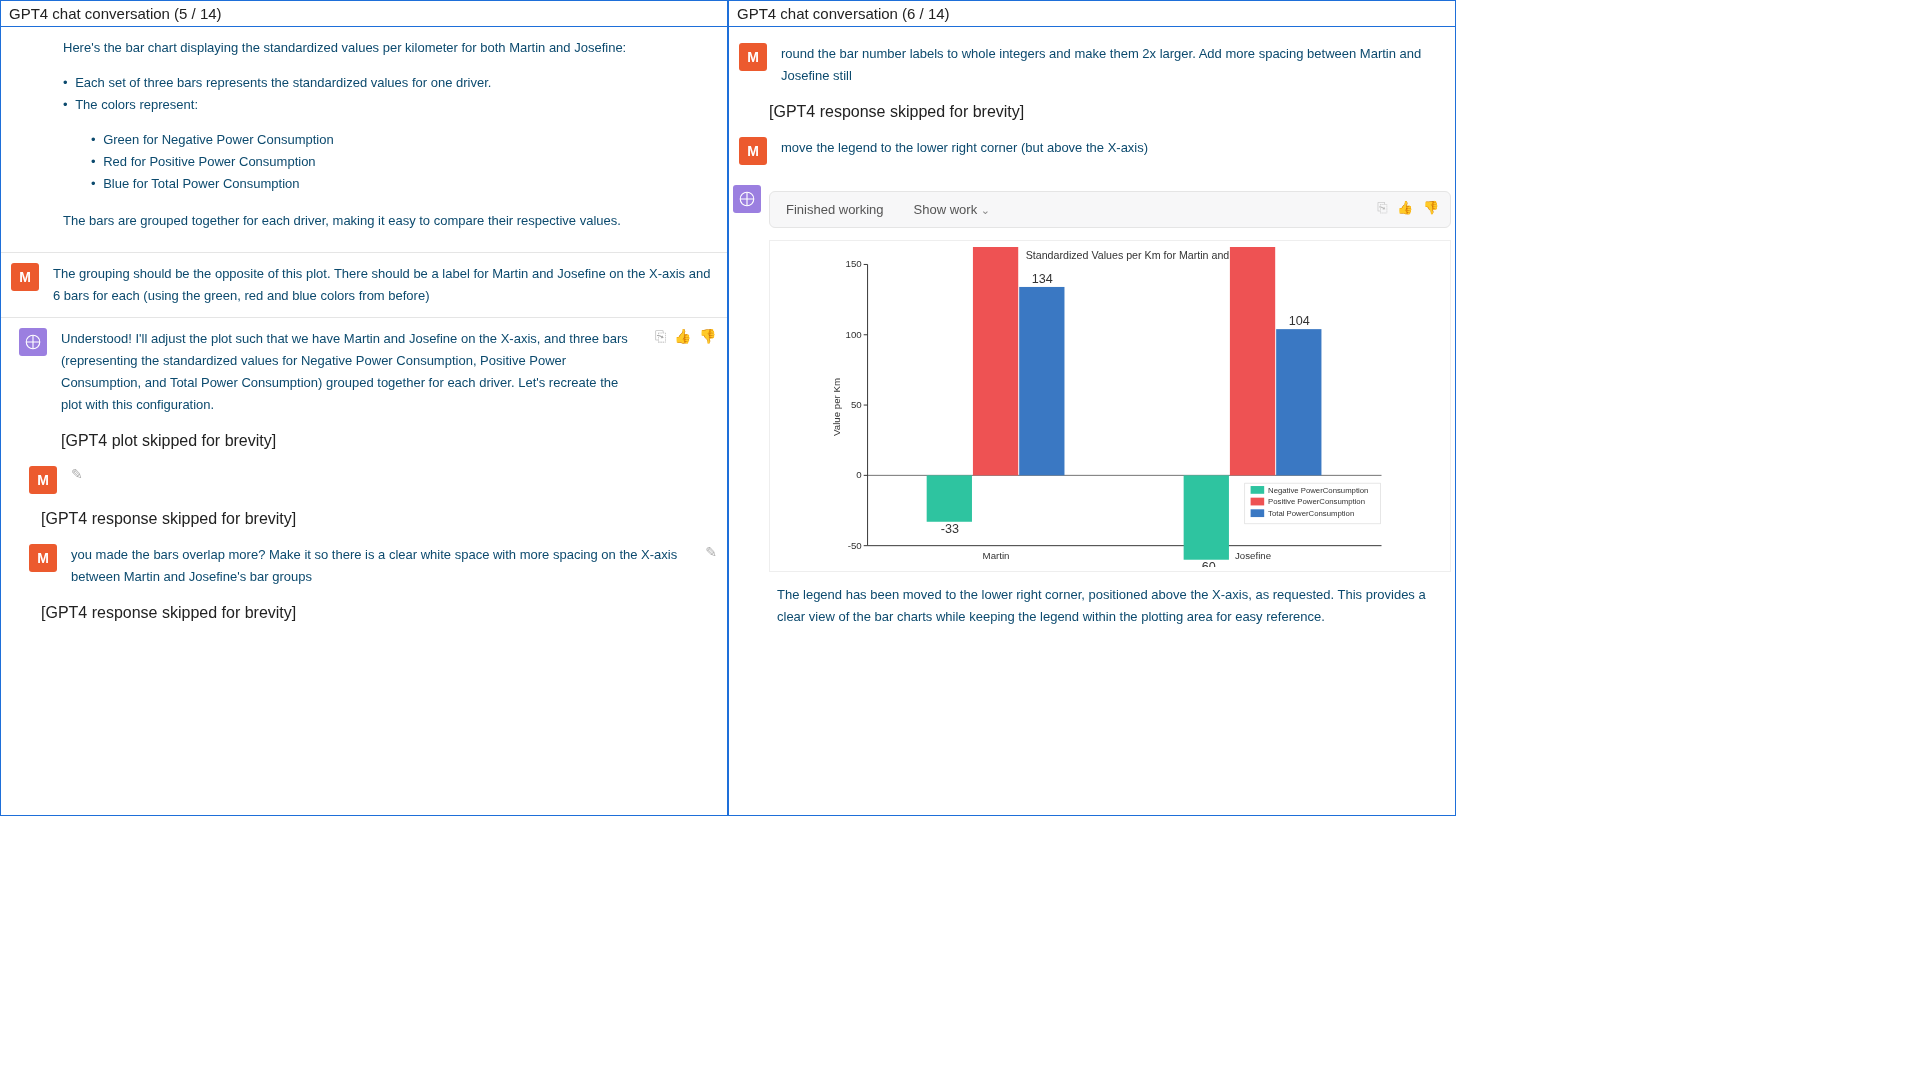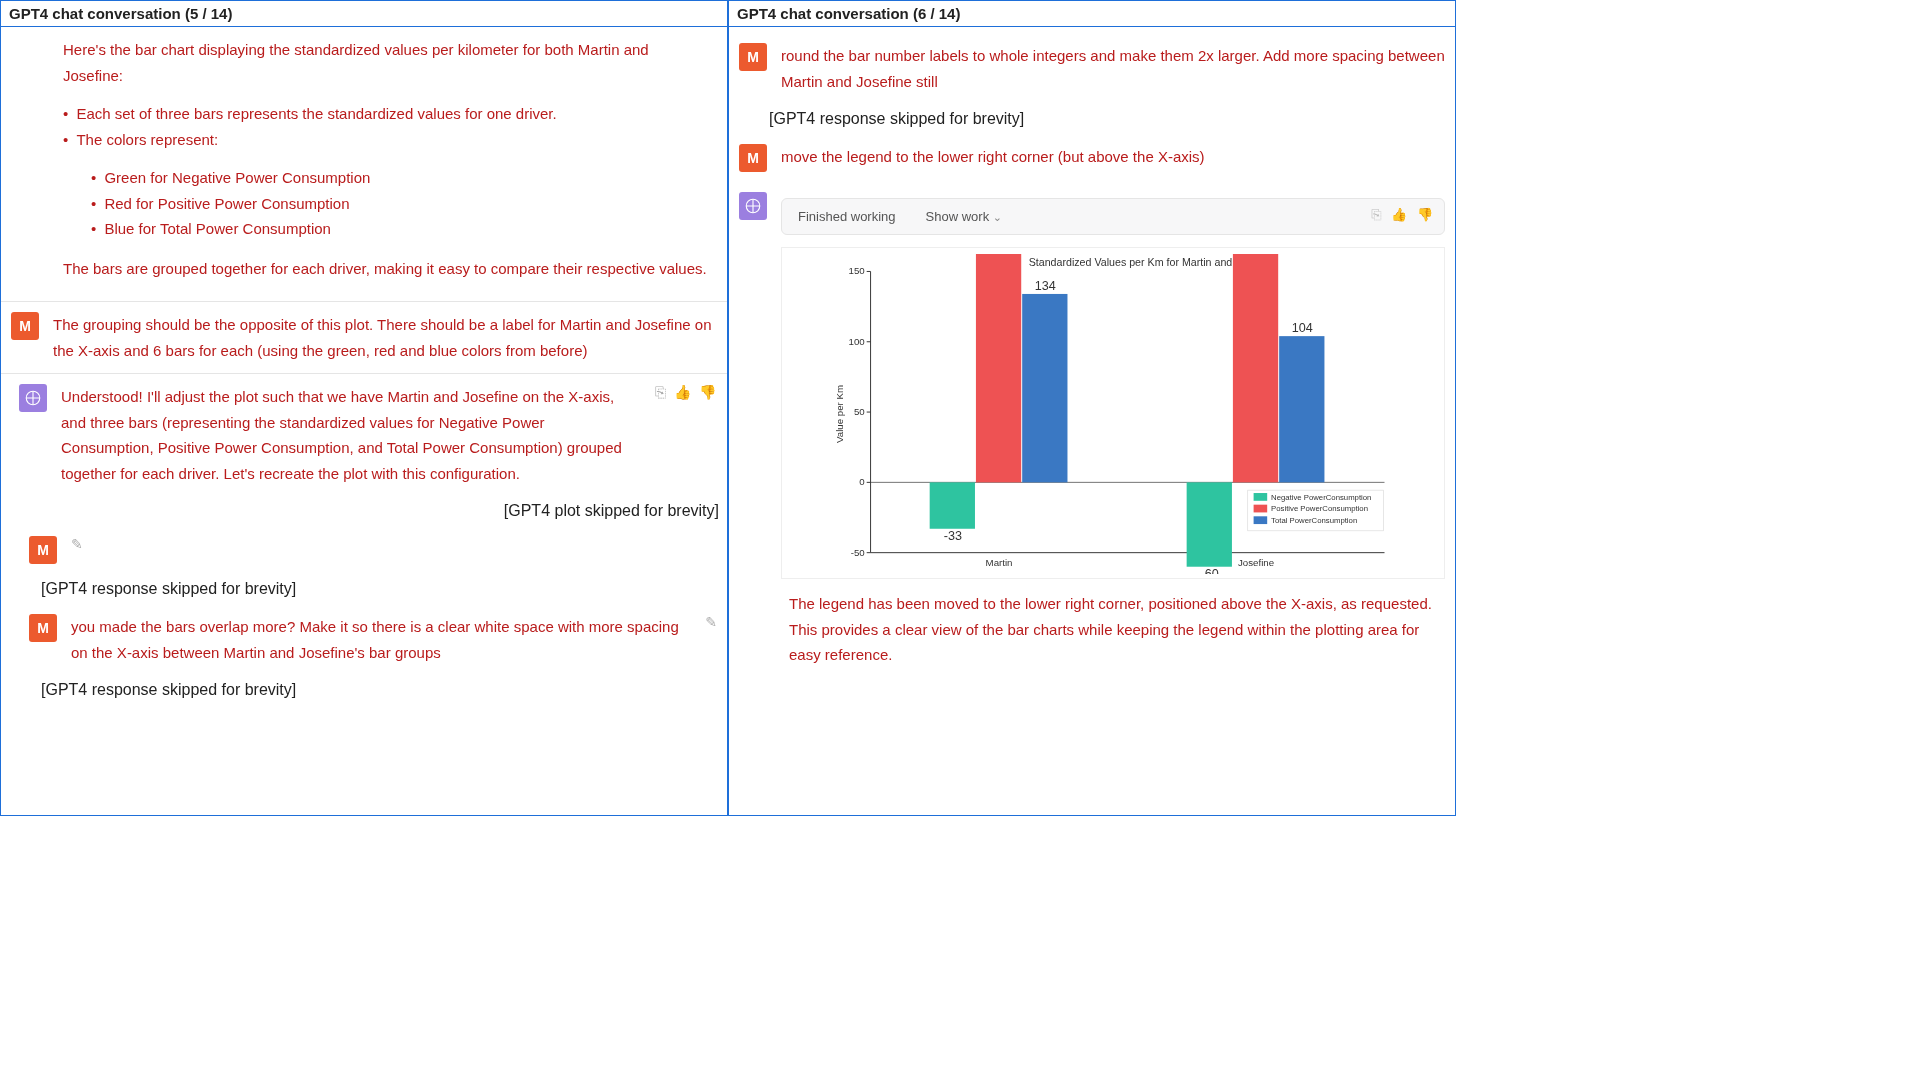--- a/index.html
+++ b/index.html
@@ -1,42 +1,42 @@
 <!DOCTYPE html>
 <html><head>
 <meta charset="utf-8">
 <style>
 * { box-sizing: border-box; margin: 0; padding: 0; }
 body { font-family: -apple-system, BlinkMacSystemFont, "Segoe UI", Arial, sans-serif; font-size: 14px; color: #333; background: #fff; }
 .container { display: flex; width: 1456px; height: 816px; }
 .panel { flex: 1; border: 1px solid #1e6fd9; overflow: hidden; position: relative; }
-.panel-header { background: #fff; font-weight: bold; padding: 4px 8px; font-size: 15px; border-bottom: 1px solid #1e6fd9; color: #222; }
+.panel-header { background: #fff; font-weight: normal; padding: 4px 8px; font-size: 15px; border-bottom: 1px solid #1e6fd9; color: #222; }
 .panel-body { padding: 0; height: calc(100% - 28px); overflow-y: auto; }
 .msg { display: flex; padding: 10px 10px 10px 10px; gap: 14px; }
 .msg-wide { padding-left: 62px; padding-right: 20px; }
 .avatar { width: 28px; height: 28px; flex-shrink: 0; border-radius: 3px; display: flex; align-items: center; justify-content: center; font-weight: 600; font-size: 14px; }
 .avatar-user { background: #ec5a2e; color: #fff; }
 .avatar-ai { background: #9b7fe0; color: #fff; display:flex; align-items:center; justify-content:center;}
 .avatar-ai svg { width: 18px; height: 18px; }
-.msg-content { flex: 1; line-height: 1.7; color: #b91c1c; font-size: 15px; }
+.msg-content { flex: 1; line-height: 1.7; color: #0c4a6e; font-size: 13px; }
 .msg-content p { margin-bottom: 10px; }
 .msg-content ul { list-style: none; padding-left: 0; margin-top: 13px; }
 .msg-content ul li::before { content: "• "; margin-right: 4px; }
 .msg-content ul ul { padding-left: 28px; }
 .msg-actions { display: flex; gap: 8px; color: #aaa; font-size: 14px; flex-shrink:0; }
 .msg-actions span { cursor: pointer; }
 .skip-note { padding: 6px 8px 6px 8px; font-size: 16px; color: #222; margin-left: 32px; }
-.skip-note-indent { padding-left: 28px; text-align: right; }
+.skip-note-indent { padding-left: 28px; }
 .divider-block { border-top: 1px solid #e5e5e5; border-bottom: 1px solid #e5e5e5; background:#fff; }
 .code-tool { background: #f7f7f8; border: 1px solid #e5e5e5; border-radius: 6px; margin: 6px 0 12px 0; padding: 10px 16px; display:flex; align-items:center; gap: 30px; font-size: 13px; color:#555; position:relative;}
 .code-tool .chev { font-size:11px; color:#888;}
 .code-tool-actions { position:absolute; right:10px; top:8px; display:flex; gap:10px; color:#bbb;}
 .chart-box { background:#fff; border:1px solid #eee; margin-bottom:12px; padding:6px 4px 4px 4px;}
 .chart-svg { width:100%; height:320px; display:block;}
-.ai-row { display:flex; gap:14px; padding:10px 10px;}
+.ai-row { display:flex; gap:8px; padding:10px 4px;}
 .ai-content-col { flex:1; }
 </style>
 </head>
 <body>
 
 <div class="container">
 
   <div class="panel">
     <div class="panel-header">GPT4 chat conversation (5 / 14)</div>
     <div class="panel-body">

